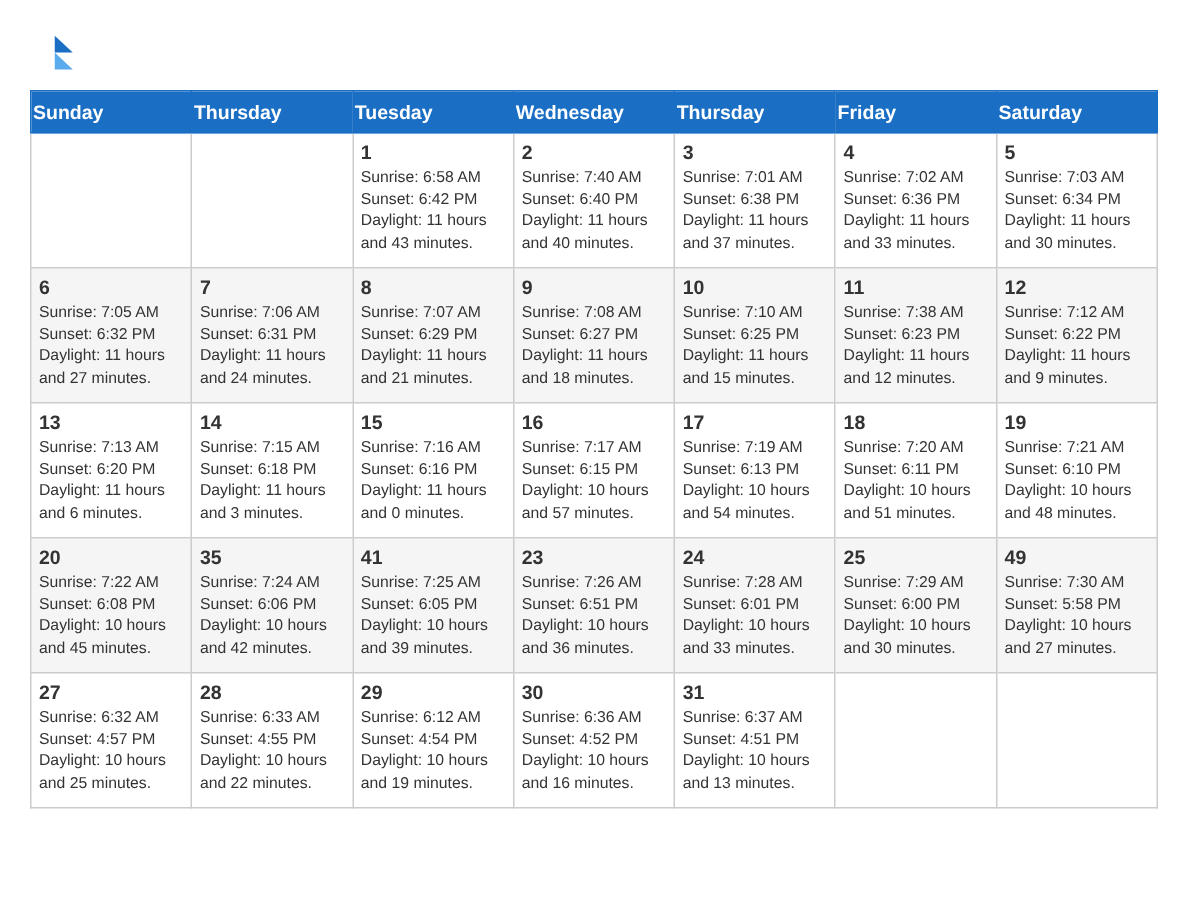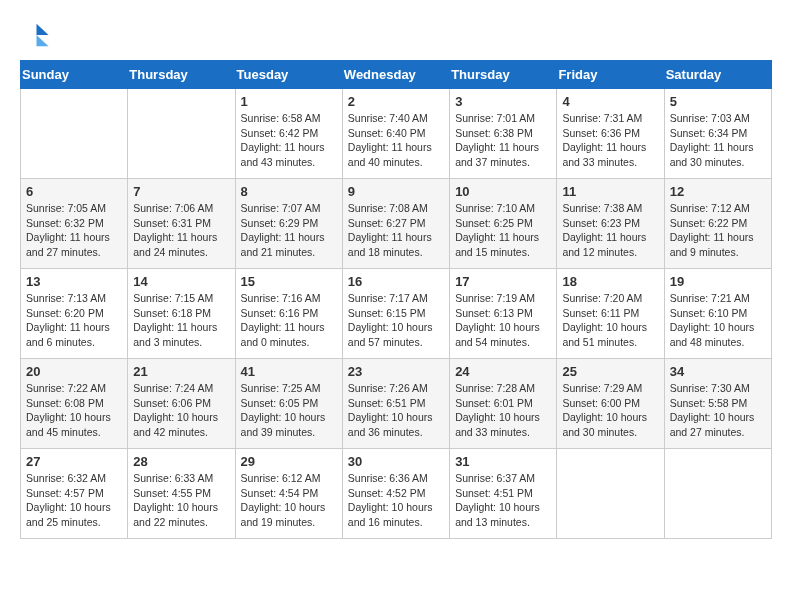--- a/index.html
+++ b/index.html
@@ -137,21 +137,21 @@
 Daylight: 11 hours and 40 minutes.</div>
         </td>
         <td>
           <span class="day-num">3</span>
           <div class="day-info">Sunrise: 7:01 AM
 Sunset: 6:38 PM
 Daylight: 11 hours and 37 minutes.</div>
         </td>
         <td>
           <span class="day-num">4</span>
-          <div class="day-info">Sunrise: 7:31 AM
+          <div class="day-info">Sunrise: 7:02 AM
 Sunset: 6:36 PM
 Daylight: 11 hours and 33 minutes.</div>
         </td>
         <td>
           <span class="day-num">5</span>
           <div class="day-info">Sunrise: 7:03 AM
 Sunset: 6:34 PM
 Daylight: 11 hours and 30 minutes.</div>
         </td>
       </tr>
@@ -244,21 +244,21 @@
         </td>
       </tr>
       <tr>
         <td>
           <span class="day-num">20</span>
           <div class="day-info">Sunrise: 7:22 AM
 Sunset: 6:08 PM
 Daylight: 10 hours and 45 minutes.</div>
         </td>
         <td>
-          <span class="day-num">21</span>
+          <span class="day-num">35</span>
           <div class="day-info">Sunrise: 7:24 AM
 Sunset: 6:06 PM
 Daylight: 10 hours and 42 minutes.</div>
         </td>
         <td>
           <span class="day-num">41</span>
           <div class="day-info">Sunrise: 7:25 AM
 Sunset: 6:05 PM
 Daylight: 10 hours and 39 minutes.</div>
         </td>
@@ -274,21 +274,21 @@
 Sunset: 6:01 PM
 Daylight: 10 hours and 33 minutes.</div>
         </td>
         <td>
           <span class="day-num">25</span>
           <div class="day-info">Sunrise: 7:29 AM
 Sunset: 6:00 PM
 Daylight: 10 hours and 30 minutes.</div>
         </td>
         <td>
-          <span class="day-num">34</span>
+          <span class="day-num">49</span>
           <div class="day-info">Sunrise: 7:30 AM
 Sunset: 5:58 PM
 Daylight: 10 hours and 27 minutes.</div>
         </td>
       </tr>
       <tr>
         <td>
           <span class="day-num">27</span>
           <div class="day-info">Sunrise: 6:32 AM
 Sunset: 4:57 PM

